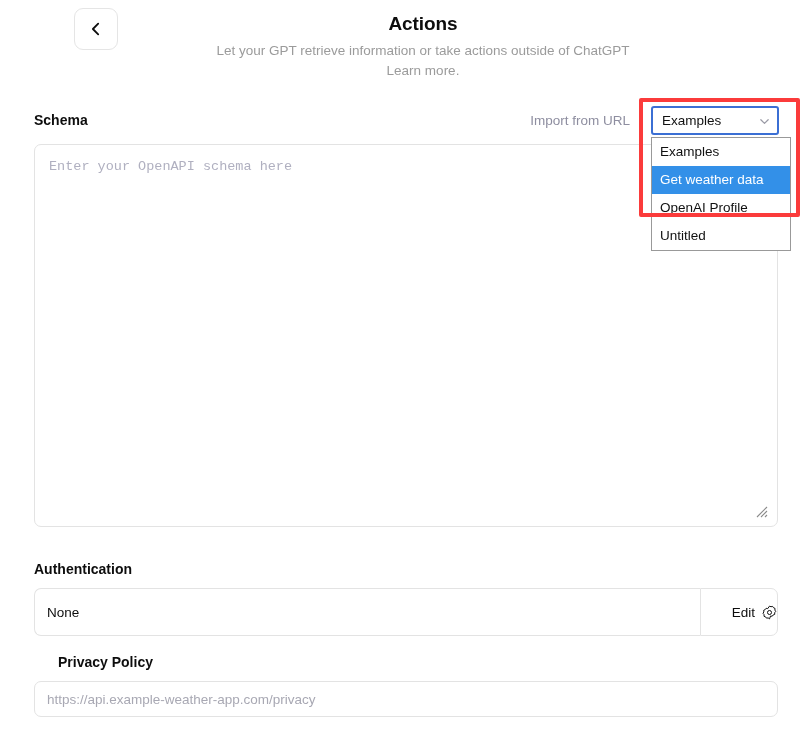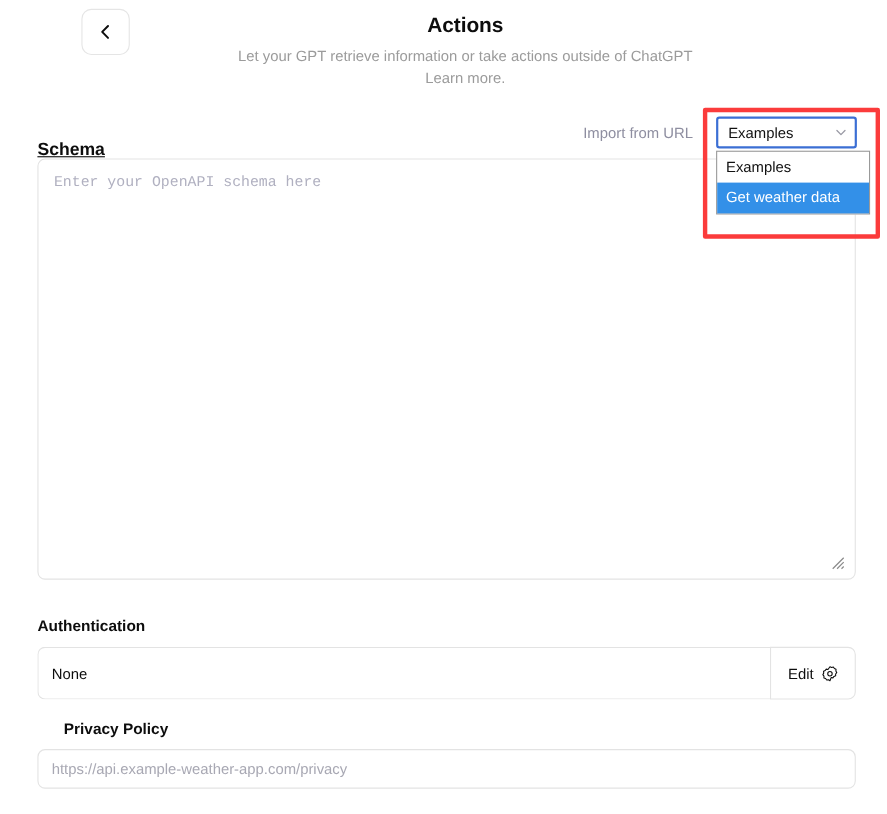--- a/index.html
+++ b/index.html
@@ -75,27 +75,26 @@
 
   
   .schema-row {
     position: absolute;
     left: 34px;
     right: 34px;
     top: 108px;
     height: 30px;
   }
   .section-label {
-    font-size: 16px;
+    font-size: 14px;
     font-weight: 700;
     color: #0d0d0d;
     position: absolute;
     left: 0;
-    top: 20px;
-    text-decoration: underline;
+    top: 4px;
   }
   .import-url {
     position: absolute;
     right: 142px;
     top: 5px;
     font-size: 13.5px;
     color: #8e8ea0;
     cursor: pointer;
     white-space: nowrap;
   }
@@ -225,21 +224,21 @@
     font-size: 13.5px;
     color: #0d0d0d;
   }
   .auth-edit {
     width: 78px;
     border: 1px solid #e3e3e3;
     border-radius: 0 7px 7px 0;
     background: #ffffff;
     display: flex;
     align-items: center;
-    justify-content: center;
+    justify-content: flex-end;
     gap: 7px;
     font-size: 13.5px;
     color: #0d0d0d;
     cursor: pointer;
   }
   .gear { width: 15px; height: 15px; display: block; }
 
   
   .privacy-label {
     position: absolute;
@@ -300,20 +299,22 @@
     <span class="chev-down">
       <svg viewBox="0 0 16 16" width="13" height="13" aria-hidden="true">
         <path d="M3.5 5.8 8 10.3l4.5-4.5" fill="none" stroke="#9a9aa5" stroke-width="1.5" stroke-linecap="round" stroke-linejoin="round"></path>
       </svg>
     </span>
   </div>
 
   <ul class="dropdown-list">
     <li>Examples</li>
     <li class="selected">Get weather data</li>
+    <li>OpenAI Profile</li>
+    <li>Untitled</li>
   </ul>
 
   <div class="redbox"></div>
 
   <textarea class="schema-area" placeholder="Enter your OpenAPI schema here" style=""></textarea>
   <span class="resize-grip">
     <svg viewBox="0 0 14 14" width="14" height="14" aria-hidden="true">
       <path d="M13 3 3 13M13 7 7 13M13 11l-2 2" stroke="#8b8b8b" stroke-width="1.1" fill="none"></path>
     </svg>
   </span>

